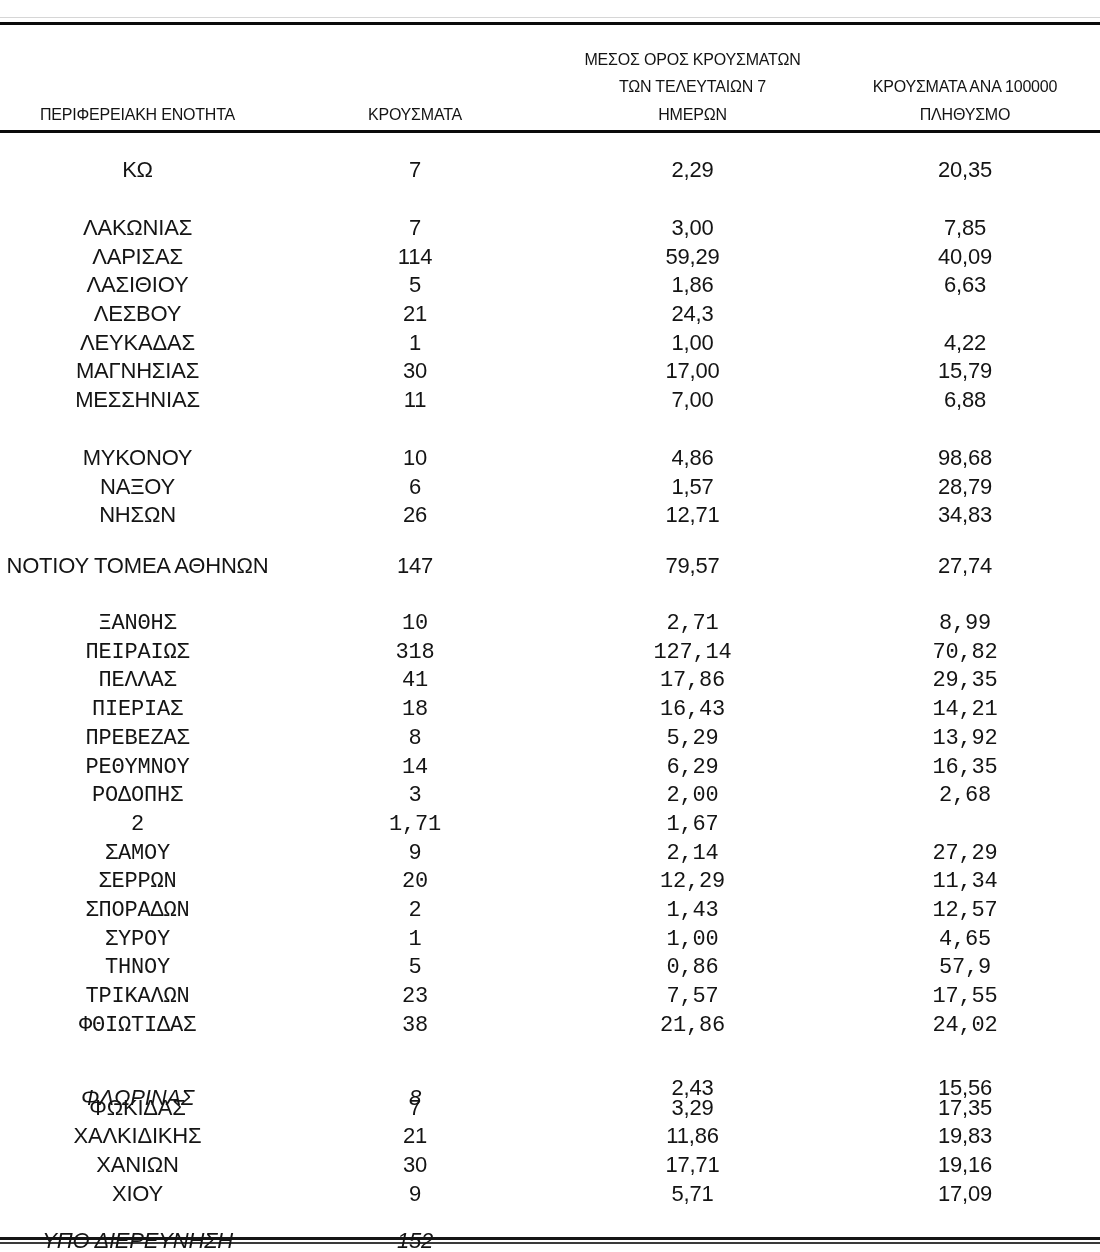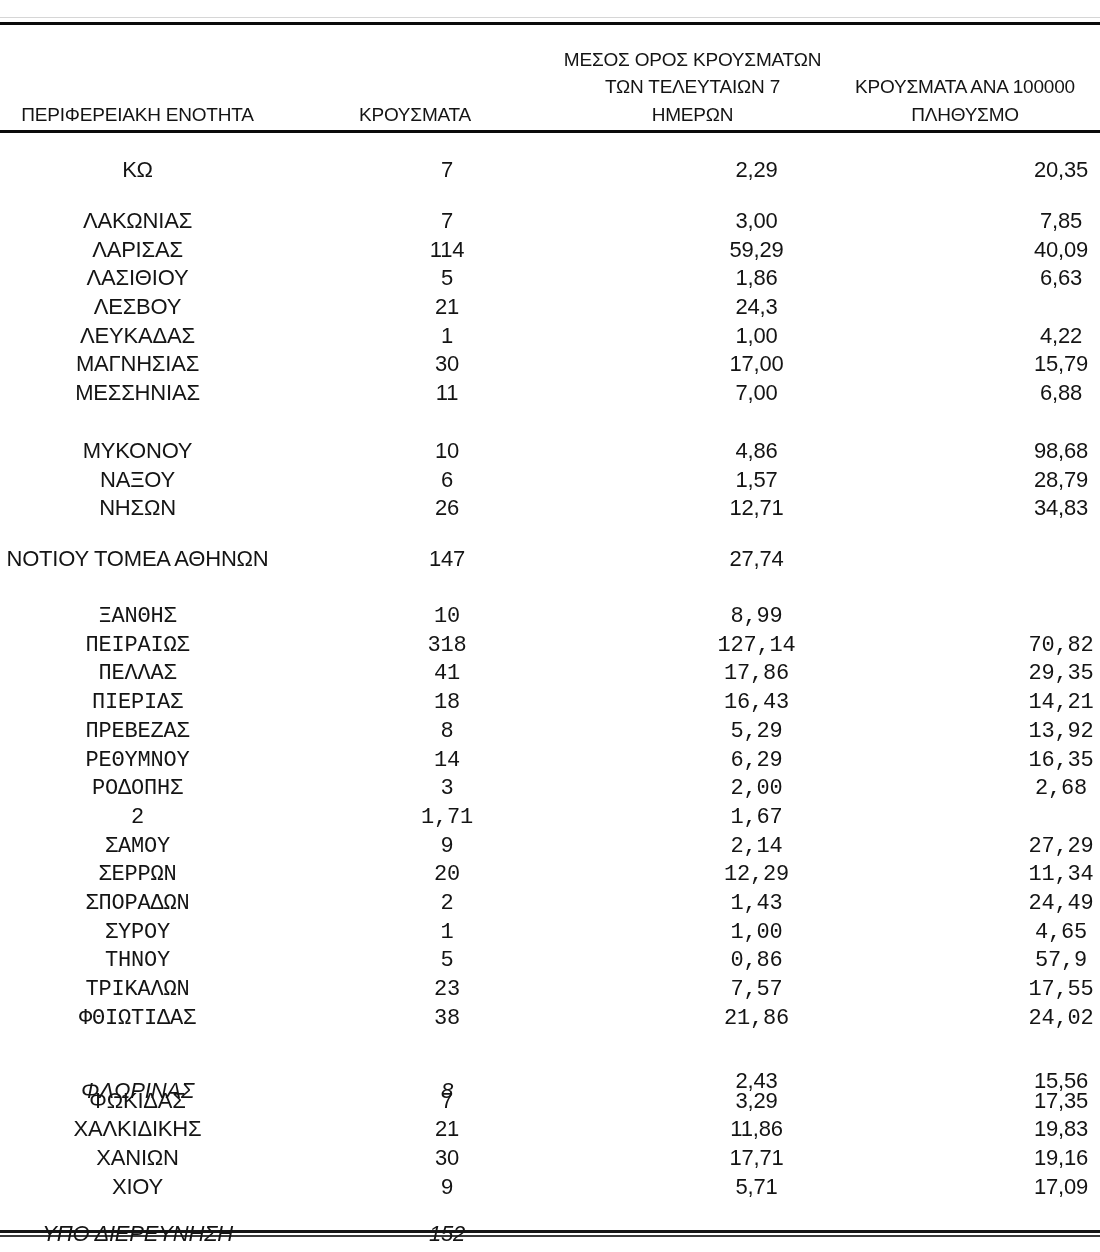--- a/index.html
+++ b/index.html
@@ -7,25 +7,25 @@
     width:1100px;height:1252px;background:#ffffff;color:#141414;
     font-family:"Liberation Sans",sans-serif;letter-spacing:-0.2px;
     position:relative;overflow:hidden;box-sizing:border-box;
   }
   .rule-faint{height:1px;background:#d6d6d6;margin-top:17px;}
   .rule-thick{height:3px;background:#0b0b0b;margin-top:4px;}
   .thead{
     height:105px;display:grid;grid-template-columns:275px 280px 275px 270px;
     align-items:end;padding-bottom:2px;box-sizing:border-box;
   }
-  .hcell{text-align:center;font-size:19px;line-height:27.5px;font-weight:400;}
+  .hcell{text-align:center;font-size:16px;line-height:27.5px;font-weight:400;}
   .header-divider{height:3px;background:#0b0b0b;}
   .tbody{display:block;}
   .group{display:block;}
-  .row{height:28.7px;display:grid;grid-template-columns:275px 280px 275px 270px;align-items:center;gap:32px;}
+  .row{height:28.7px;display:grid;grid-template-columns:275px 280px 275px 270px;align-items:center;}
   .cell{text-align:center;font-size:22px;white-space:nowrap;overflow:visible;}
   .italic{font-style:italic;margin-top:20px;}
   .double-top{height:3px;background:#151515;}
   .double-gap{height:2px;background:#ffffff;}
   .double-bot{height:2px;background:#3a3a3a;}
 </style>
 </head>
 <body>
 
 <div class="page">
@@ -55,21 +55,21 @@
 
   <div class="tbody" id="tbody">
       <div class="group" style="margin-top: 23px;">
         <div class="row">
           <div class="cell">ΚΩ</div>
           <div class="cell">7</div>
           <div class="cell">2,29</div>
           <div class="cell">20,35</div>
         </div>
       </div>
-      <div class="group" style="margin-top: 22px;">
+      <div class="group" style="margin-top: 29px;">
         <div class="row">
           <div class="cell">ΛΑΚΩΝΙΑΣ</div>
           <div class="cell">7</div>
           <div class="cell">3,00</div>
           <div class="cell">7,85</div>
         </div>
         <div class="row">
           <div class="cell">ΛΑΡΙΣΑΣ</div>
           <div class="cell">114</div>
           <div class="cell">59,29</div>
@@ -122,27 +122,29 @@
           <div class="cell">ΝΗΣΩΝ</div>
           <div class="cell">26</div>
           <div class="cell">12,71</div>
           <div class="cell">34,83</div>
         </div>
       </div>
       <div class="group" style="margin-top: 22px;">
         <div class="row">
           <div class="cell">ΝΟΤΙΟΥ ΤΟΜΕΑ ΑΘΗΝΩΝ</div>
           <div class="cell">147</div>
+          <div class="cell">79,57</div>
           <div class="cell">27,74</div>
         </div>
       </div>
       <div class="group" style="margin-top: 29px; font-family: Liberation Mono, monospace;">
         <div class="row">
           <div class="cell">ΞΑΝΘΗΣ</div>
           <div class="cell">10</div>
+          <div class="cell">2,71</div>
           <div class="cell">8,99</div>
         </div>
         <div class="row">
           <div class="cell">ΠΕΙΡΑΙΩΣ</div>
           <div class="cell">318</div>
           <div class="cell">127,14</div>
           <div class="cell">70,82</div>
         </div>
         <div class="row">
           <div class="cell">ΠΕΛΛΑΣ</div>
@@ -188,21 +190,21 @@
         <div class="row">
           <div class="cell">ΣΕΡΡΩΝ</div>
           <div class="cell">20</div>
           <div class="cell">12,29</div>
           <div class="cell">11,34</div>
         </div>
         <div class="row">
           <div class="cell">ΣΠΟΡΑΔΩΝ</div>
           <div class="cell">2</div>
           <div class="cell">1,43</div>
-          <div class="cell">24,49</div>
+          <div class="cell">12,57</div>
         </div>
         <div class="row">
           <div class="cell">ΣΥΡΟΥ</div>
           <div class="cell">1</div>
           <div class="cell">1,00</div>
           <div class="cell">4,65</div>
         </div>
         <div class="row">
           <div class="cell">ΤΗΝΟΥ</div>
           <div class="cell">5</div>

